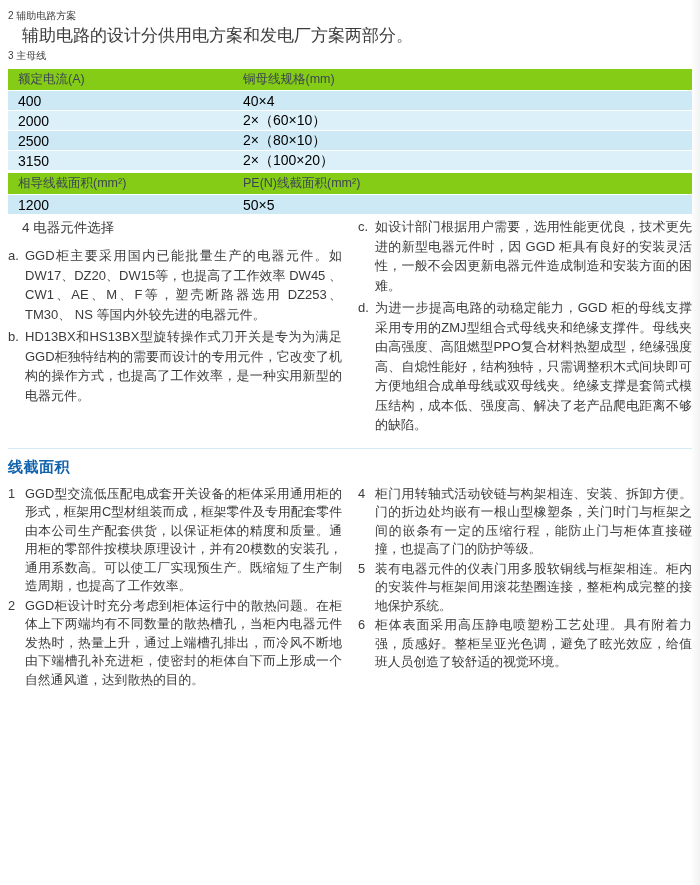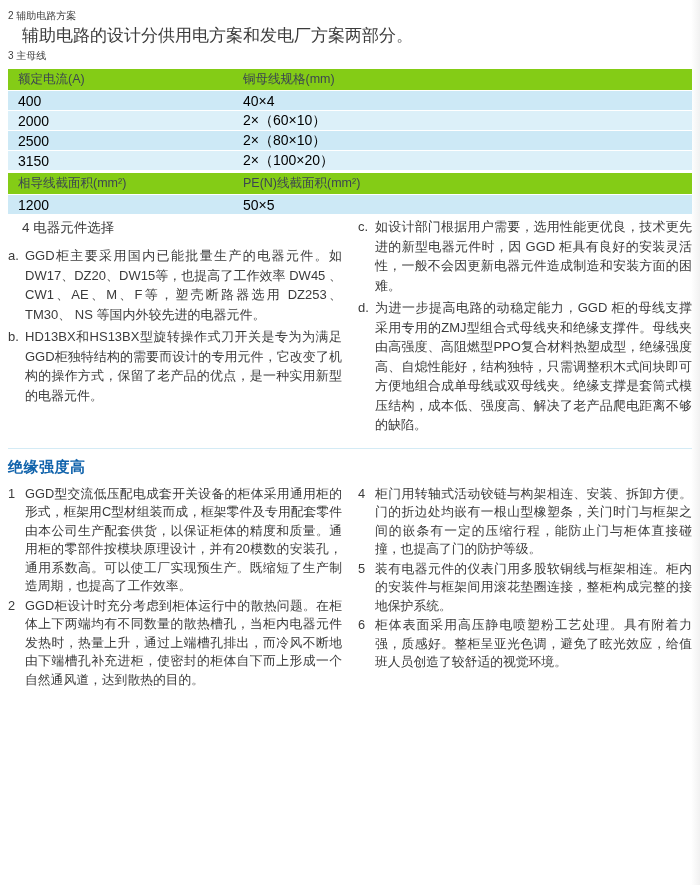--- a/index.html
+++ b/index.html
@@ -105,37 +105,37 @@
 
   <div class="twocol sec4">
     <div class="col">
       <div class="sec4-title">4 电器元件选择</div>
       <div class="litem">
         <span class="mk">a.</span>
         <span class="tx">GGD柜主要采用国内已能批量生产的电器元件。如 DW17、DZ20、DW15等，也提高了工作效率 DW45 、CW1、AE、M、F等，塑壳断路器选用 DZ253、TM30、 NS 等国内外较先进的电器元件。</span>
       </div>
       <div class="litem">
         <span class="mk">b.</span>
-        <span class="tx">HD13BX和HS13BX型旋转操作式刀开关是专为为满足 GGD柜独特结构的需要而设计的专用元件，它改变了机构的操作方式，保留了老产品的优点，是一种实用新型的电器元件。</span>
+        <span class="tx">HD13BX和HS13BX型旋转操作式刀开关是专为为满足 GGD柜独特结构的需要而设计的专用元件，它改变了机构的操作方式，也提高了工作效率，是一种实用新型的电器元件。</span>
       </div>
     </div>
     <div class="col">
       <div class="litem">
         <span class="mk">c.</span>
         <span class="tx">如设计部门根据用户需要，选用性能更优良，技术更先进的新型电器元件时，因 GGD 柜具有良好的安装灵活性，一般不会因更新电器元件造成制造和安装方面的困难。</span>
       </div>
       <div class="litem">
         <span class="mk">d.</span>
         <span class="tx">为进一步提高电路的动稳定能力，GGD 柜的母线支撑采用专用的ZMJ型组合式母线夹和绝缘支撑件。母线夹由高强度、高阻燃型PPO复合材料热塑成型，绝缘强度高、自熄性能好，结构独特，只需调整积木式间块即可方便地组合成单母线或双母线夹。绝缘支撑是套筒式模压结构，成本低、强度高、解决了老产品爬电距离不够的缺陷。</span>
       </div>
     </div>
   </div>
 
   <div class="divider"></div>
-  <div class="blue-heading">绝缘强度高</div>
+  <div class="blue-heading">线截面积</div>
 
   <div class="twocol structure">
     <div class="col">
       <div class="litem">
         <span class="mk">1</span>
         <span class="tx">GGD型交流低压配电成套开关设备的柜体采用通用柜的形式，框架用C型材组装而成，框架零件及专用配套零件由本公司生产配套供货，以保证柜体的精度和质量。通用柜的零部件按模块原理设计，并有20模数的安装孔，通用系数高。可以使工厂实现预生产。既缩短了生产制造周期，也提高了工作效率。</span>
       </div>
       <div class="litem">
         <span class="mk">2</span>
         <span class="tx">GGD柜设计时充分考虑到柜体运行中的散热问题。在柜体上下两端均有不同数量的散热槽孔，当柜内电器元件发热时，热量上升，通过上端槽孔排出，而冷风不断地由下端槽孔补充进柜，使密封的柜体自下而上形成一个自然通风道，达到散热的目的。</span>

